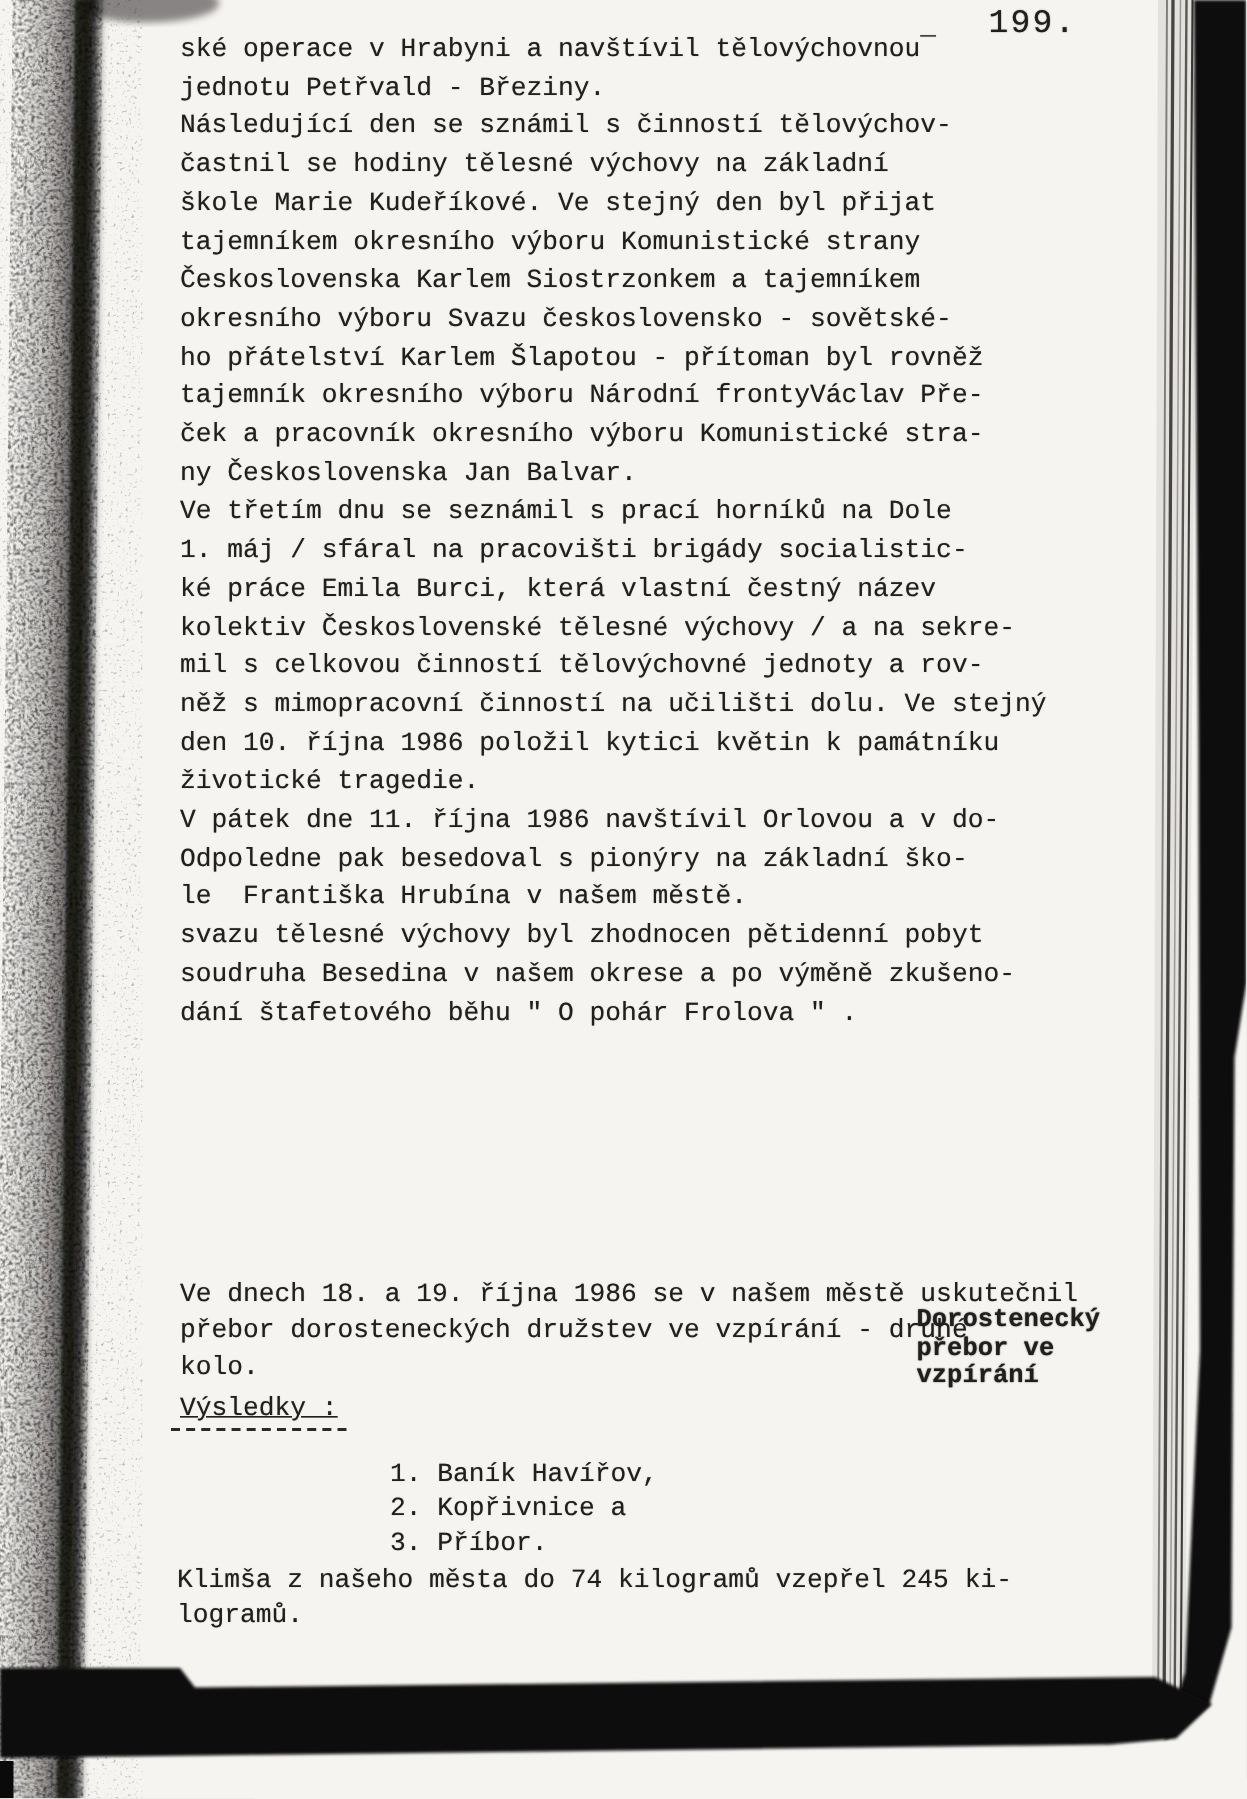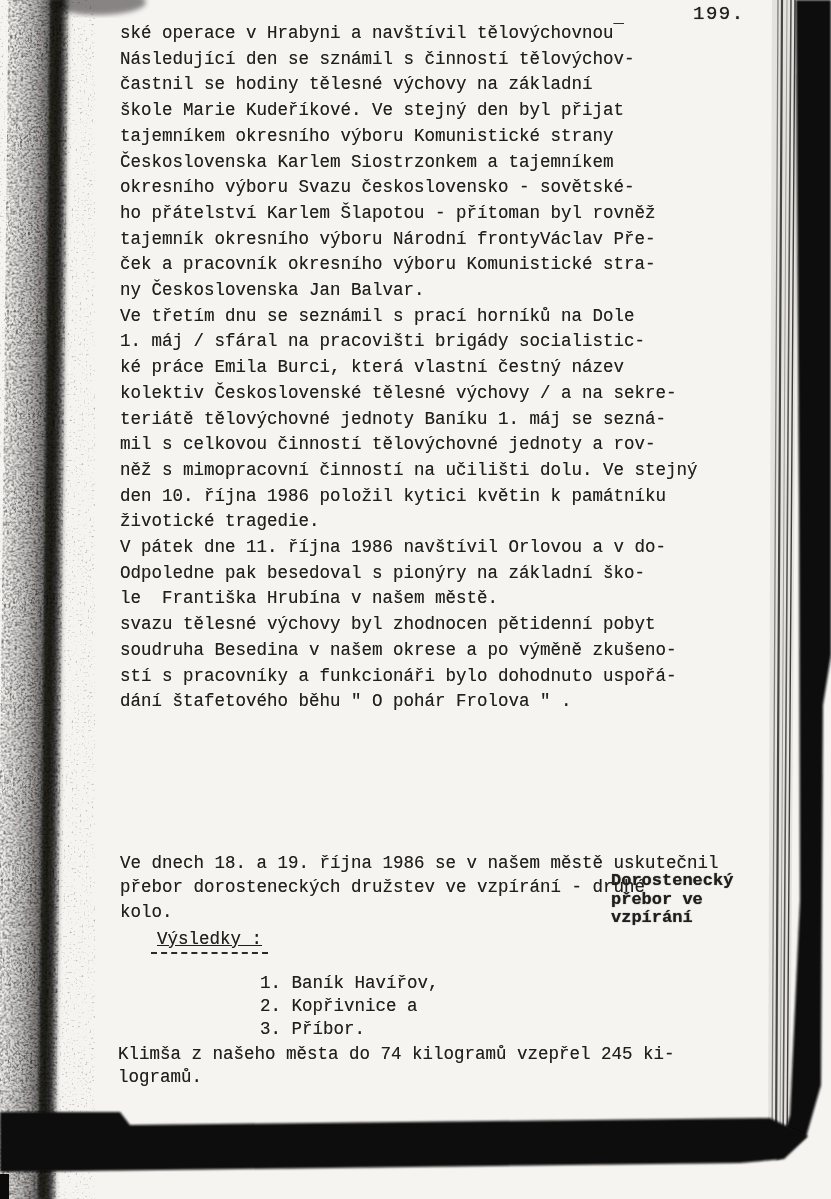--- a/index.html
+++ b/index.html
@@ -13,77 +13,74 @@
     color: #211f1e;
   }
   .text-layer { position:absolute; inset:0; }
   .block { position:absolute; font-size:17.5px; }
   .line {
     white-space: pre;
     text-shadow: 0 0 0.6px rgba(25,23,22,0.55);
   }
   #page-number {
     position:absolute; left:659px; top:3px;
-    font-size:19px; letter-spacing:1.5px;
+    font-size:22px; letter-spacing:1.5px;
     text-shadow: 0 0 0.8px rgba(15,15,15,0.8);
-    margin-left: 34px;
   }
   #main-block   { left:120px; top:21px;  line-height:25.7px; }
   #event-block  { left:120px; top:851px; line-height:24.3px; }
   #margin-note  { left:611px; top:872px; line-height:18.5px; font-size:17px; font-weight:bold;font-family:Liberation Mono, monospace; }
   #margin-note .line { text-shadow: 0 0 1px rgba(15,15,15,0.8); }
   #results-heading {
     position:absolute; left:114px; top:929px;
     font-size:17.5px;
     text-decoration: underline;
     border-bottom: 2px dashed #2c2a28;
     padding: 0 6px 3px 6px;
     text-shadow: 0 0 0.6px rgba(25,23,22,0.55);
-    margin-left: 37px;
   }
   #results-list { left:260px; top:972px;  line-height:23px; }
   #closing-block{ left:118px; top:1043px; line-height:23px; }
   .artifacts { position:absolute; left:0; top:0; pointer-events:none; }
 </style>
 </head>
 <body>
 
 <div class="scan">
 
   <div id="page-number">199.</div>
 
   <div class="text-layer">
 
     <div class="block" id="main-block">
         <div class="line">ské operace v Hrabyni a navštívil tělovýchovnou¯</div>
+        <div class="line">jednotu Petřvald - Březiny.</div>
         <div class="line">Následující den se sznámil s činností tělovýchov-</div>
         <div class="line">častnil se hodiny tělesné výchovy na základní</div>
         <div class="line">škole Marie Kudeříkové. Ve stejný den byl přijat</div>
         <div class="line">tajemníkem okresního výboru Komunistické strany</div>
         <div class="line">Československa Karlem Siostrzonkem a tajemníkem</div>
         <div class="line">okresního výboru Svazu československo - sovětské-</div>
         <div class="line">ho přátelství Karlem Šlapotou - přítoman byl rovněž</div>
         <div class="line">tajemník okresního výboru Národní frontyVáclav Pře-</div>
         <div class="line">ček a pracovník okresního výboru Komunistické stra-</div>
         <div class="line">ny Československa Jan Balvar.</div>
         <div class="line">Ve třetím dnu se seznámil s prací horníků na Dole</div>
         <div class="line">1. máj / sfáral na pracovišti brigády socialistic-</div>
         <div class="line">ké práce Emila Burci, která vlastní čestný název</div>
         <div class="line">kolektiv Československé tělesné výchovy / a na sekre-</div>
-        <div class="line">teriátě tělovýchovné jednoty Baníku 1. máj se sezná-</div>
         <div class="line">mil s celkovou činností tělovýchovné jednoty a rov-</div>
         <div class="line">něž s mimopracovní činností na učilišti dolu. Ve stejný</div>
         <div class="line">den 10. října 1986 položil kytici květin k památníku</div>
         <div class="line">životické tragedie.</div>
         <div class="line">V pátek dne 11. října 1986 navštívil Orlovou a v do-</div>
         <div class="line">Odpoledne pak besedoval s pionýry na základní ško-</div>
         <div class="line">le  Františka Hrubína v našem městě.</div>
         <div class="line">svazu tělesné výchovy byl zhodnocen pětidenní pobyt</div>
         <div class="line">soudruha Besedina v našem okrese a po výměně zkušeno-</div>
-        <div class="line">stí s pracovníky a funkcionáři bylo dohodnuto uspořá-</div>
         <div class="line">dání štafetového běhu " O pohár Frolova " .</div>
       </div>
 
     <div class="block" id="event-block">
         <div class="line">Ve dnech 18. a 19. října 1986 se v našem městě uskutečnil</div>
         <div class="line">přebor dorosteneckých družstev ve vzpírání - druhé</div>
         <div class="line">kolo.</div>
       </div>
 
     <div class="block" id="margin-note">

